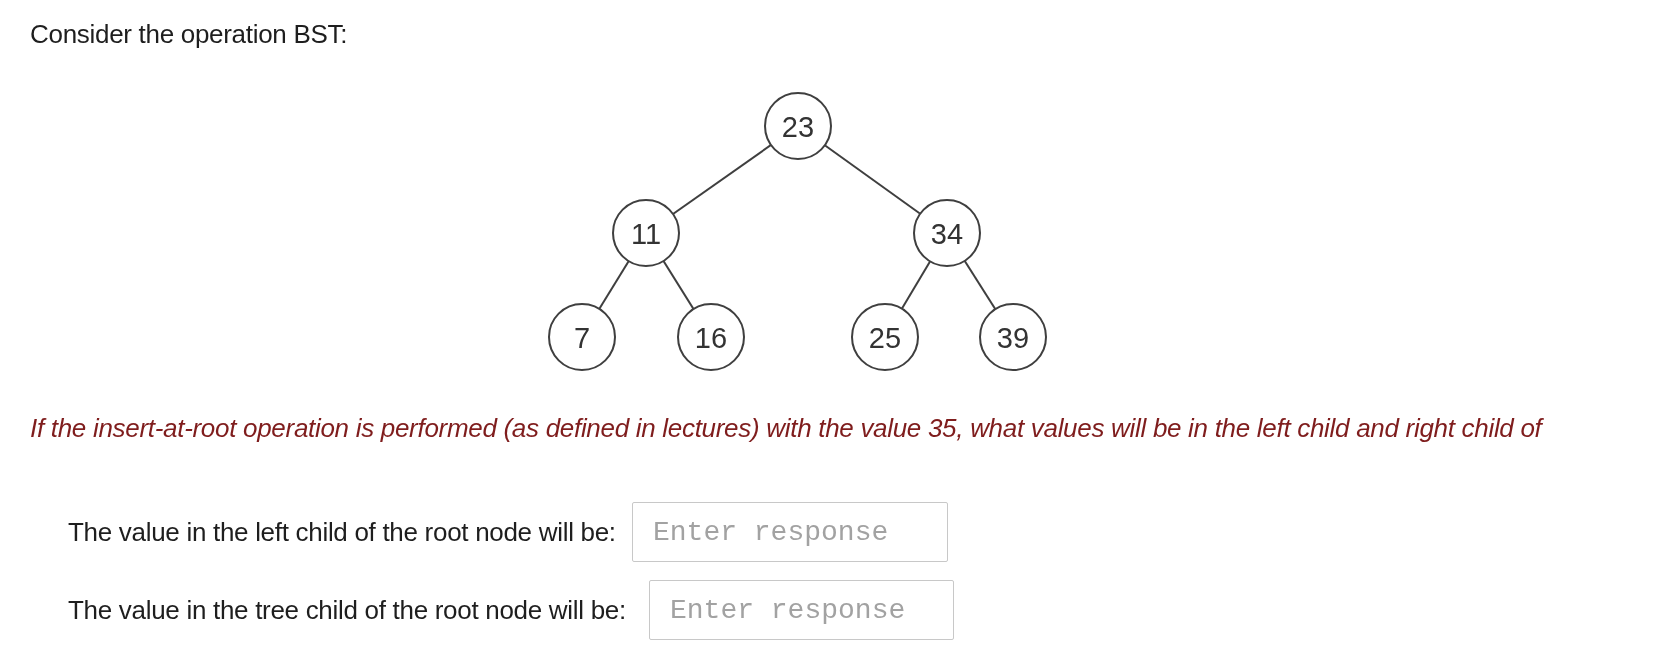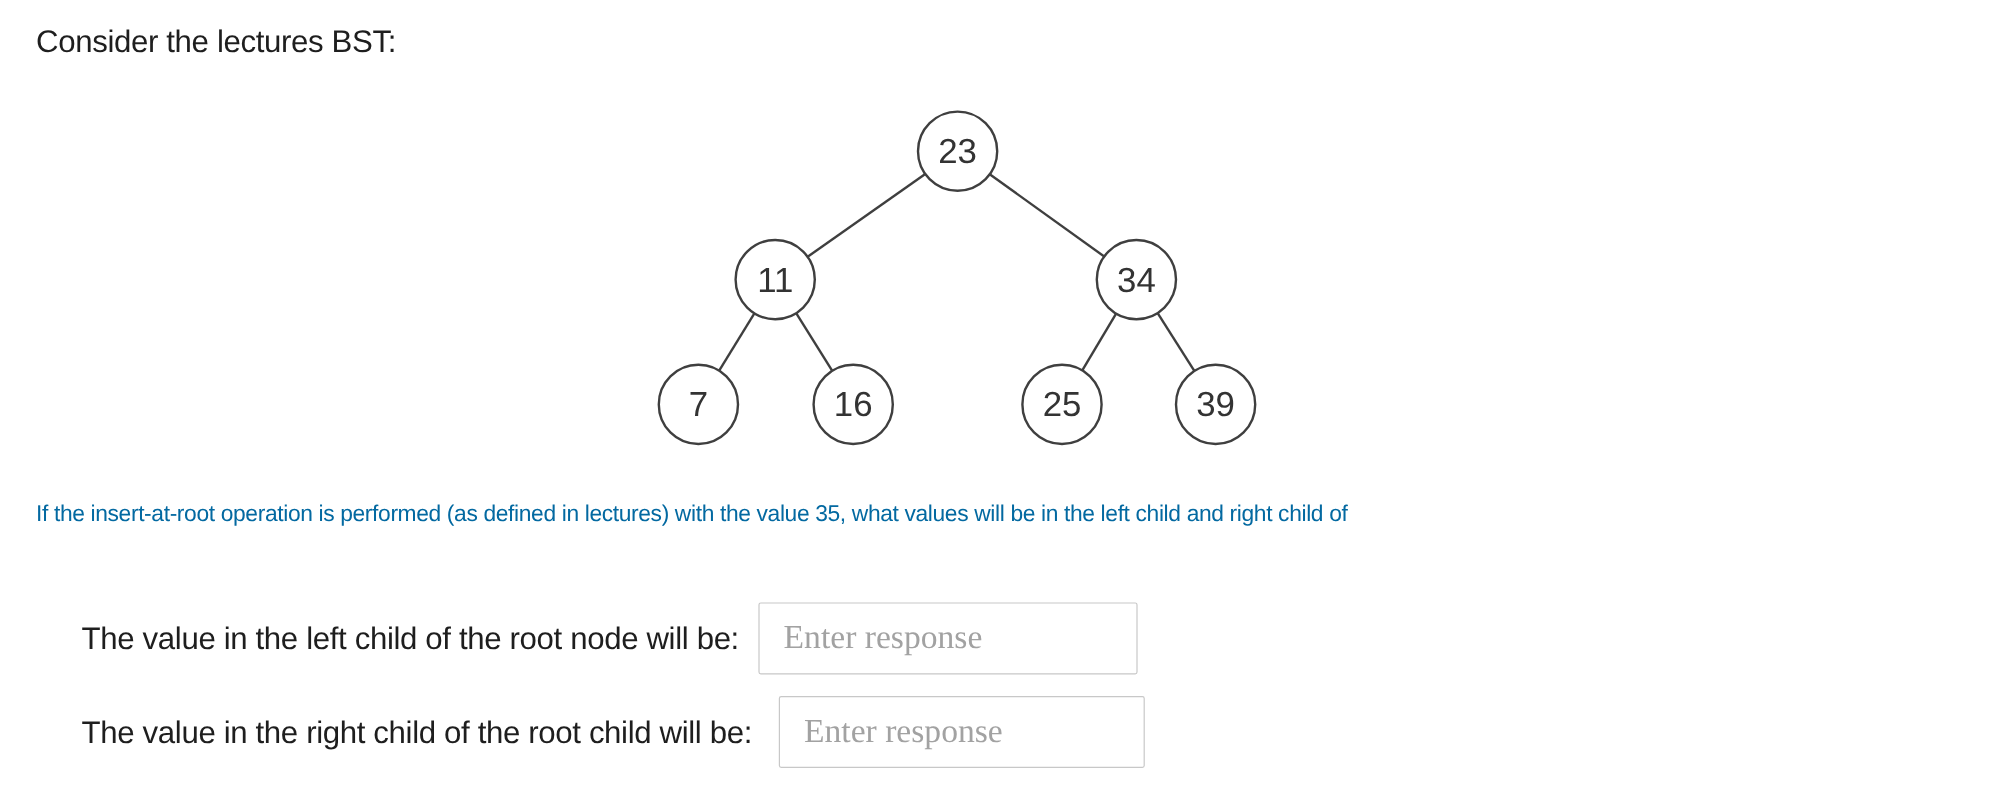--- a/index.html
+++ b/index.html
@@ -34,24 +34,25 @@
     height: 300px;
     text-decoration: underline;
   }
   #tree-container svg {
     display: block;
   }
   .question {
     position: absolute;
     left: 30px;
     top: 411px;
-    font-size: 19px;
+    font-size: 26px;
     line-height: 35px;
     letter-spacing: -0.3px;
-    color: #0369a1;
+    color: #7f1d1d;
+    font-style: italic;
   }
   .question div { white-space: nowrap; }
   .response-row {
     position: absolute;
     left: 0;
     width: 1676px;
     height: 60px;
     margin-left: 38px;
   }
   .response-row .row-label {
@@ -67,40 +68,40 @@
   }
   .response-row input {
     position: absolute;
     top: 0;
     height: 60px;
     box-sizing: border-box;
     border: 1px solid #c8c8c8;
     border-radius: 2px;
     background: #ffffff;
     padding: 0 12px 0 20px;
-    font-family: Liberation Serif, serif;
+    font-family: Liberation Mono, monospace;
     font-size: 28px;
     color: #1e1e1e;
     outline: none;
   }
   .response-row input::placeholder {
     color: #a2a2a2;
     opacity: 1;
   }
   #row-left  { top: 502px; }
   #row-right { top: 580px; }
   #input-left  { left: 594px; width: 316px; }
   #input-right { left: 611px; width: 305px; }
 </style>
 </head>
 <body>
 
 <div id="page">
 
-  <div class="heading">Consider the lectures BST:</div>
+  <div class="heading">Consider the operation BST:</div>
 
   <div id="tree-container">
       <svg width="560" height="300" viewBox="0 0 560 300">
         <line x1="278" y1="46" x2="126" y2="153" stroke="#3f3f3f" stroke-width="2"></line>
         <line x1="278" y1="46" x2="427" y2="153" stroke="#3f3f3f" stroke-width="2"></line>
         <line x1="126" y1="153" x2="62" y2="257" stroke="#3f3f3f" stroke-width="2"></line>
         <line x1="126" y1="153" x2="191" y2="257" stroke="#3f3f3f" stroke-width="2"></line>
         <line x1="427" y1="153" x2="365" y2="257" stroke="#3f3f3f" stroke-width="2"></line>
         <line x1="427" y1="153" x2="493" y2="257" stroke="#3f3f3f" stroke-width="2"></line>
         <g>
@@ -137,17 +138,17 @@
   <div class="question">
     <div>If the insert-at-root operation is performed (as defined in lectures) with the value 35, what values will be in the left child and right child of</div>
   </div>
 
   <div class="response-row" id="row-left">
     <span class="row-label">The value in the left child of the root node will be:</span>
     <input id="input-left" type="text" placeholder="Enter response" style="">
   </div>
 
   <div class="response-row" id="row-right">
-    <span class="row-label">The value in the right child of the root child will be:</span>
+    <span class="row-label">The value in the tree child of the root node will be:</span>
     <input id="input-right" type="text" placeholder="Enter response" style="">
   </div>
 
 </div>
 
 </body></html>

